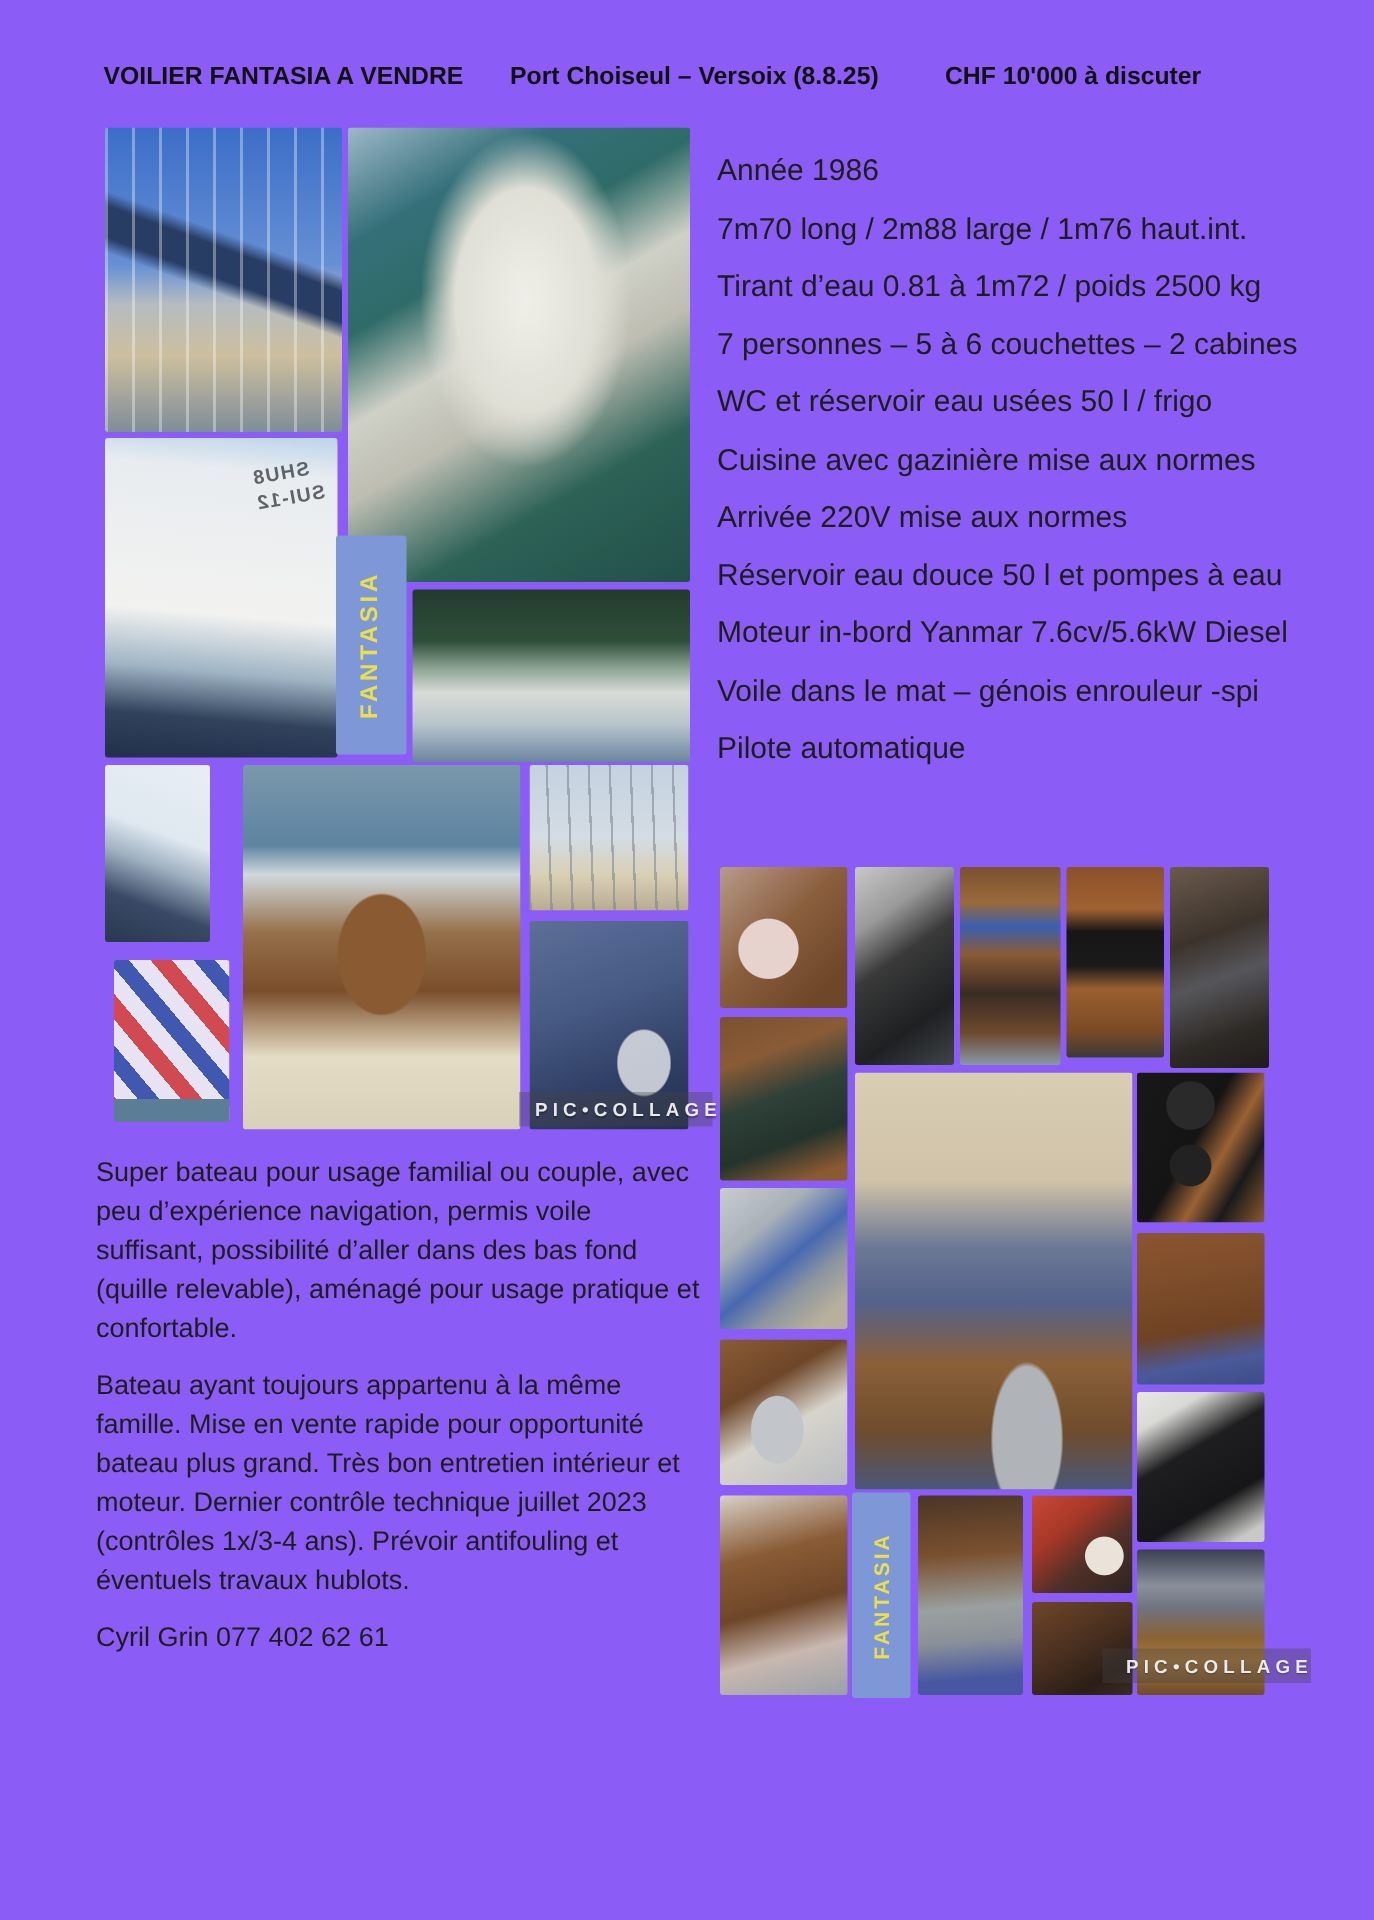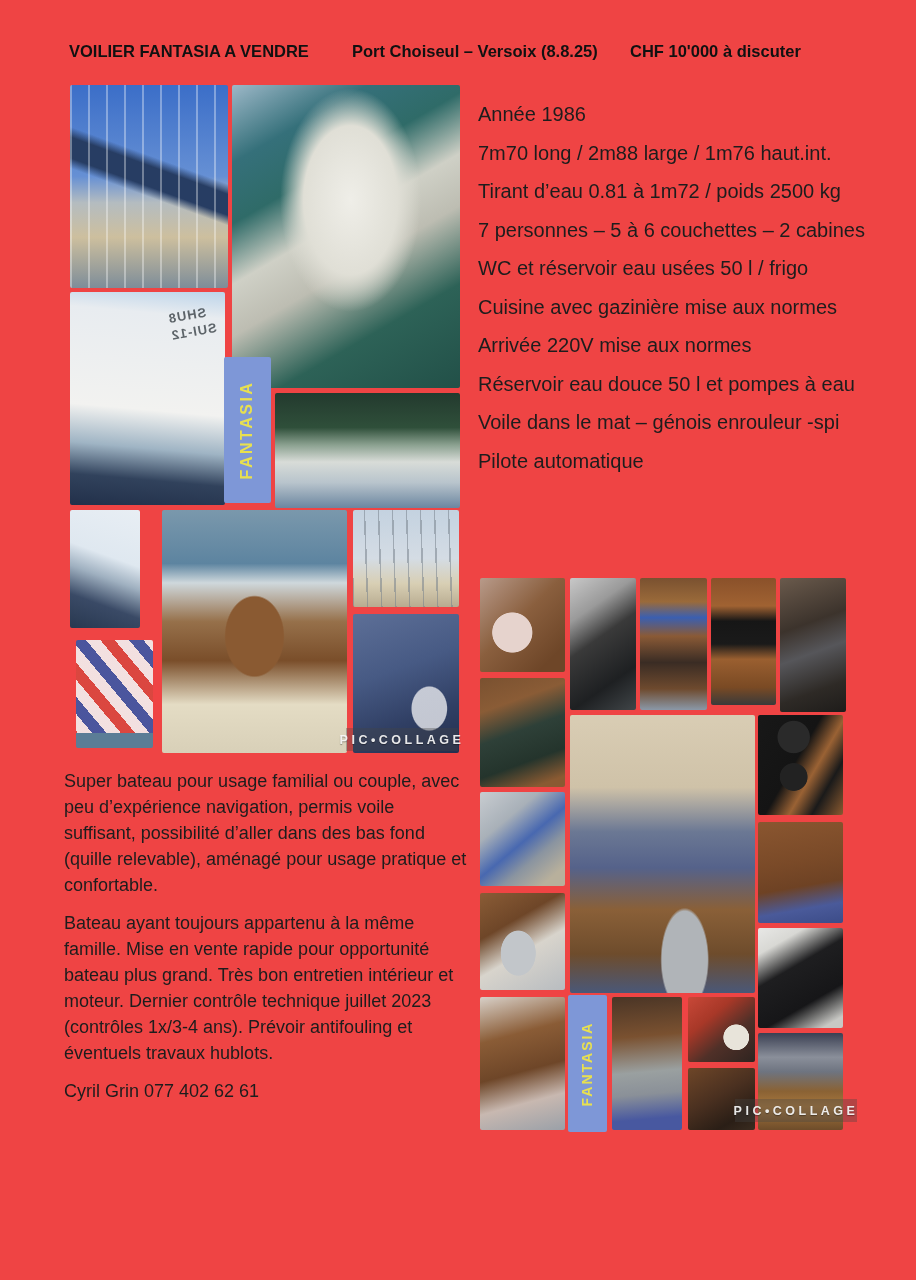--- a/index.html
+++ b/index.html
@@ -1,28 +1,28 @@
 <!DOCTYPE html>
 <html><head>
 <meta charset="utf-8">
 <style>
   html,body{margin:0;padding:0;background:#e8e8e8;}
   .page{
     position:relative;
     width:916px;height:1280px;
     margin:0 auto;
-    background:#ef4444;
+    background:#8b5cf6;
     font-family:"Liberation Sans", sans-serif;
     color:#1b1b1b;
     overflow:hidden;
   }
   
   .hdr-seg{position:absolute;top:42px;font-size:16.5px;font-weight:700;color:#111;white-space:nowrap;}
   .hdr-title{left:69px;}
-  .hdr-loc{left:340px;margin-left:12px;}
+  .hdr-loc{left:340px;}
   .hdr-price{left:630px;}
 
   
   .specs{position:absolute;left:478px;top:104px;width:438px;}
   .spec-line{font-size:20px;line-height:20px;margin-bottom:18.5px;color:#1d1d1d;white-space:nowrap;}
 
   
   .desc{position:absolute;left:64px;top:768px;width:406px;font-size:18px;line-height:26px;color:#1d1d1d;}
   .desc p{margin:0 0 12px 0;}
   .contact{margin-bottom:12px;line-height:26px;}
@@ -123,21 +123,21 @@
   .fantasia-right{left:88px;top:417px;width:39px;height:137px;}
   .fantasia .vtext{
     transform:rotate(-90deg);white-space:nowrap;
     font-size:16px;font-weight:700;letter-spacing:2.5px;}
   .fantasia-right .vtext{font-size:14px;letter-spacing:2px;}
 
   
   .watermark{position:absolute;display:flex;align-items:center;justify-content:center;
     background:rgba(70,70,70,0.35);color:rgba(248,248,248,0.92);
     font-size:12.5px;font-weight:700;letter-spacing:3.5px;white-space:nowrap;z-index:6;
-    text-shadow:0 1px 1px rgba(0,0,0,0.35);}
+    text-shadow:0 1px 1px rgba(0,0,0,0.35);padding-left:17px;}
   .wm-left{left:276px;top:643px;width:112px;height:23px;}
   .wm-right{left:255px;top:521px;width:122px;height:23px;}
 </style>
 </head>
 <body>
 
 <div class="page">
 
   <div>
     <span class="hdr-seg hdr-title">VOILIER FANTASIA A VENDRE</span>
@@ -168,20 +168,21 @@
 
   <div class="specs">
     <div class="spec-line">Année 1986</div>
     <div class="spec-line">7m70 long / 2m88 large / 1m76 haut.int.</div>
     <div class="spec-line">Tirant d’eau 0.81 à 1m72 / poids 2500 kg</div>
     <div class="spec-line">7 personnes – 5 à 6 couchettes – 2 cabines</div>
     <div class="spec-line">WC et réservoir eau usées 50 l / frigo</div>
     <div class="spec-line">Cuisine avec gazinière mise aux normes</div>
     <div class="spec-line">Arrivée 220V mise aux normes</div>
     <div class="spec-line">Réservoir eau douce 50 l et pompes à eau</div>
+    <div class="spec-line">Moteur in-bord Yanmar 7.6cv/5.6kW Diesel</div>
     <div class="spec-line">Voile dans le mat – génois enrouleur -spi</div>
     <div class="spec-line">Pilote automatique</div>
   </div>
 
   <div class="collage collage-right">
     <div class="tile t-toilet"></div>
     <div class="tile t-hatch"></div>
     <div class="tile t-galley-cups"></div>
     <div class="tile t-tv-cabinet"></div>
     <div class="tile t-quarter-berth"></div>

